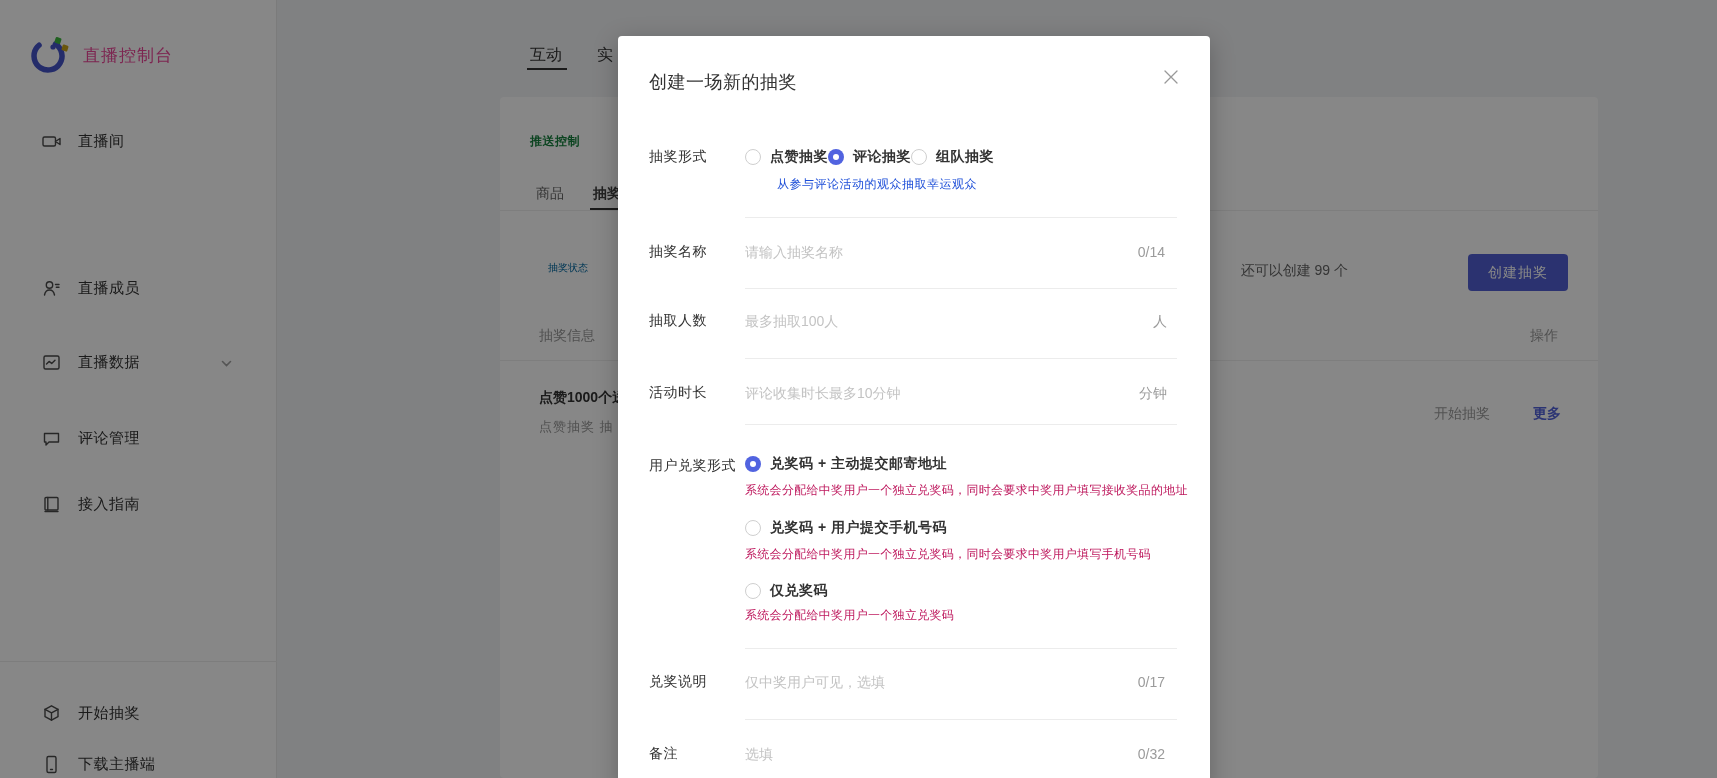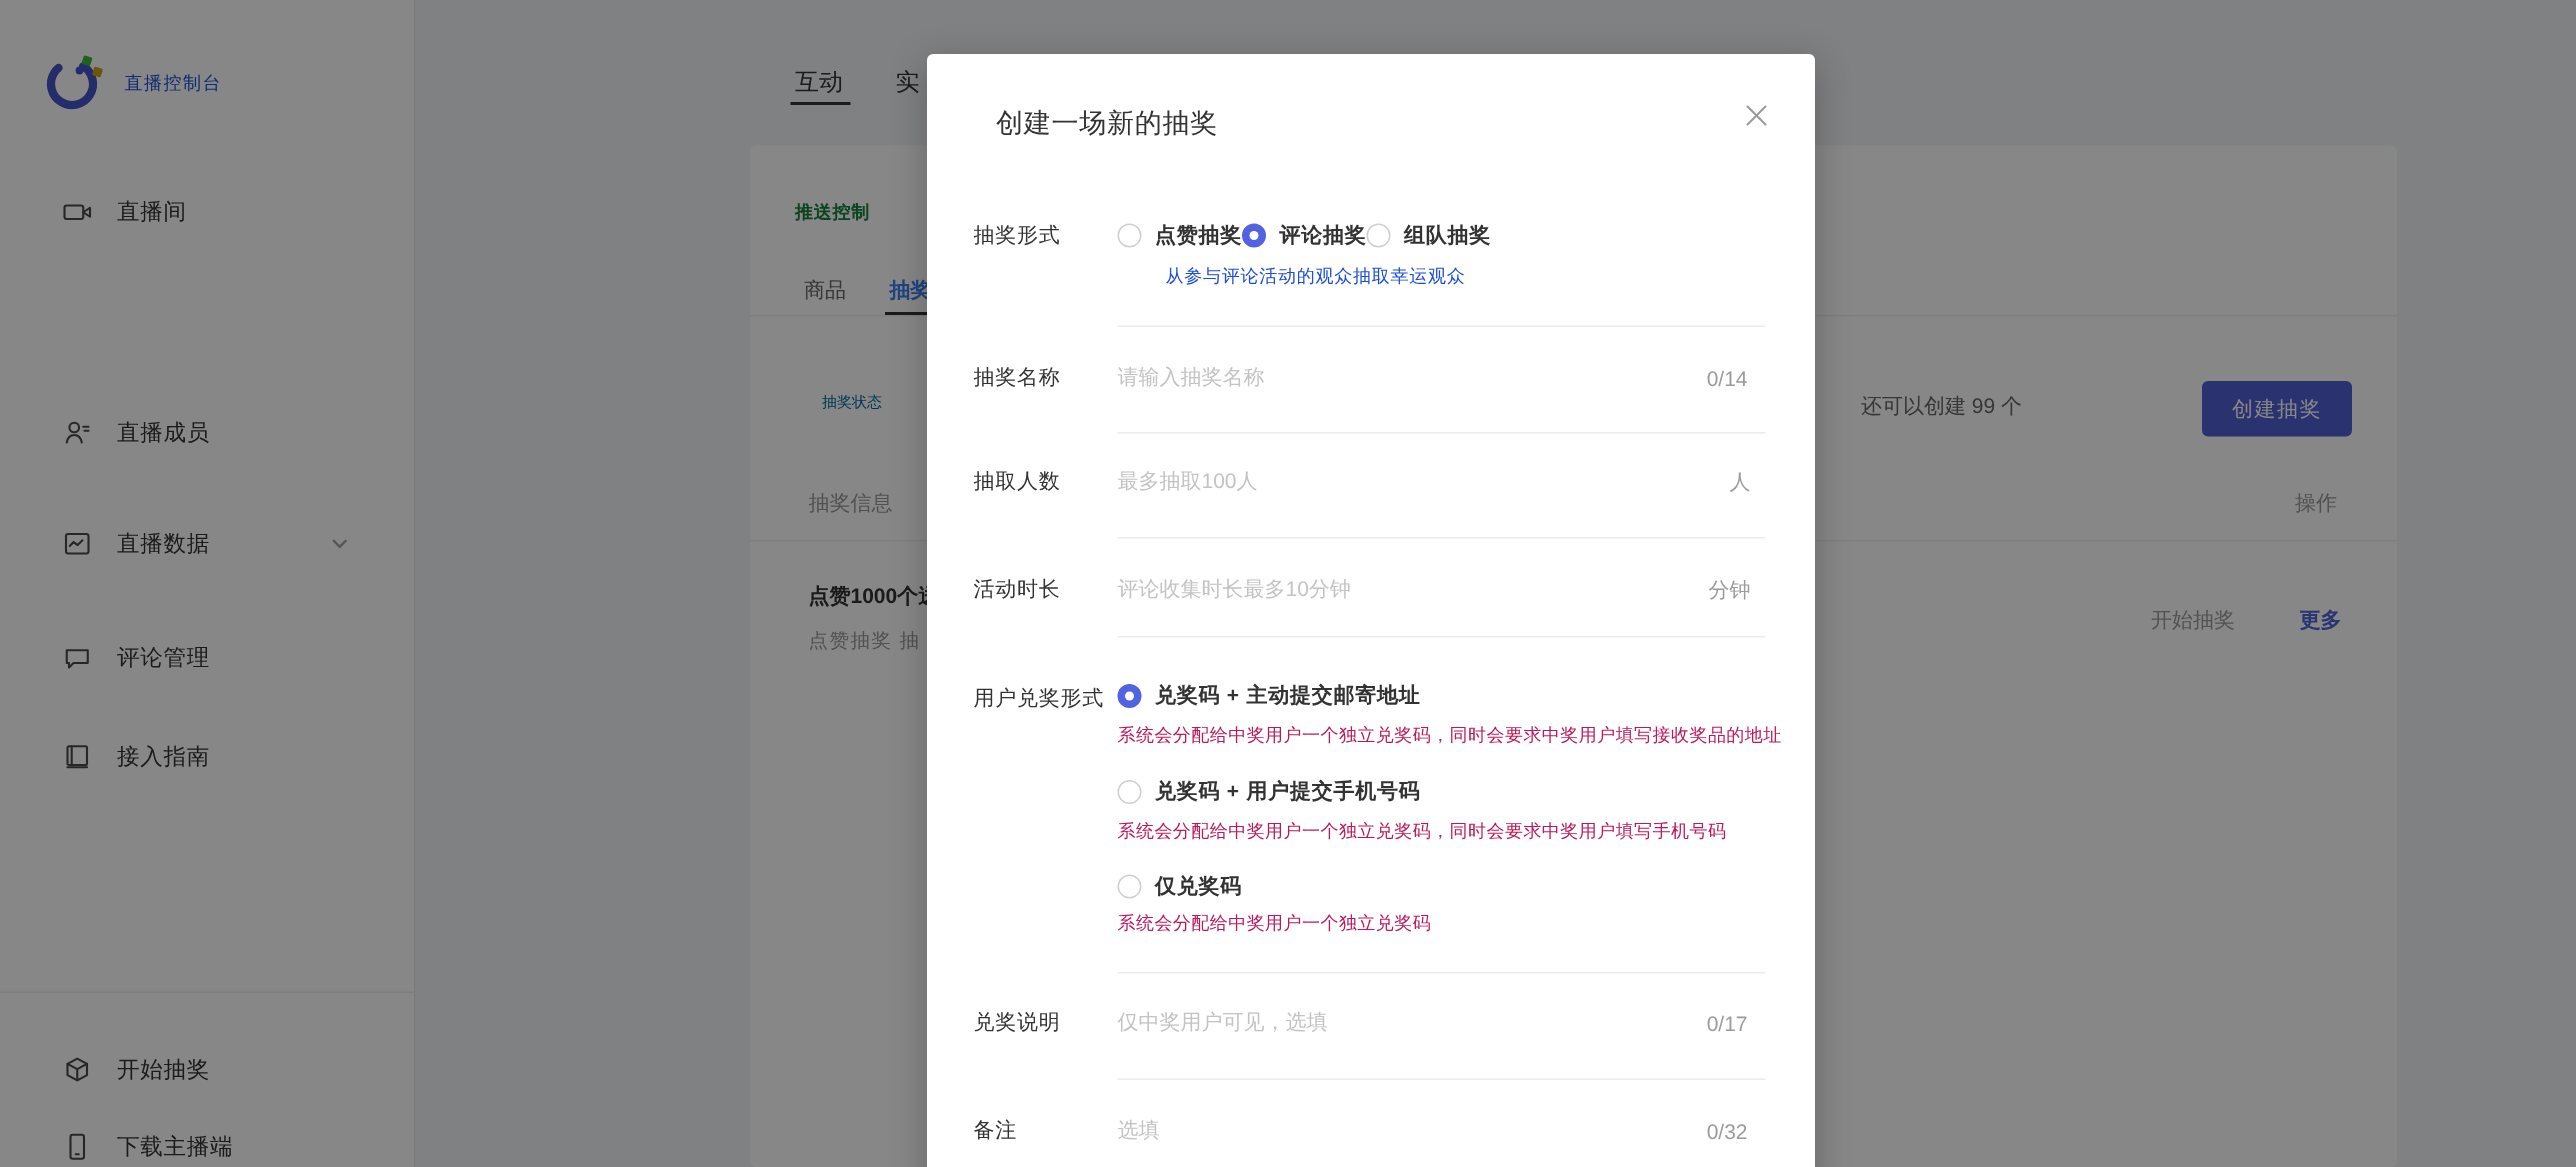--- a/index.html
+++ b/index.html
@@ -4,58 +4,58 @@
 <style>
   * { margin:0; padding:0; box-sizing:border-box; }
   html,body { width:1717px; height:778px; }
   body { font-family:"Liberation Sans","DejaVu Sans",sans-serif; }
   .app { position:relative; width:1717px; height:778px; background:#f2f3f5; overflow:hidden; }
 
   
   .sidebar { position:absolute; left:0; top:0; width:277px; height:778px; background:#fff; border-right:1px solid #e9e9e9; }
   .logo-row { position:absolute; left:27px; top:33px; display:flex; align-items:center; }
   .logo { width:44px; height:44px; }
-  .logo-title { margin-left:12px; font-size:12px; color:#1d4ed8; letter-spacing:1px; }
+  .logo-title { margin-left:12px; font-size:17px; color:#ec4899; letter-spacing:1px; }
   .side-item { position:absolute; left:0; width:277px; height:26px; display:flex; align-items:center; cursor:pointer; }
   .sicon { width:21px; height:21px; margin-left:41px; display:flex; align-items:center; justify-content:center; }
   .sicon svg { width:21px; height:21px; stroke:#4a4a4a; fill:none; stroke-width:1.4; stroke-linejoin:round; stroke-linecap:round; }
   .slabel { margin-left:16px; font-size:15px; color:#333; letter-spacing:0.5px; }
   .schev { position:absolute; right:44px; width:13px; height:13px; }
   .schev svg { width:13px; height:13px; stroke:#a0a0a0; fill:none; stroke-width:1.6; stroke-linecap:round; }
   .side-divider { position:absolute; left:0; top:661px; width:277px; height:1px; background:#ececec; }
 
   
   .top-tab { position:absolute; top:45px; font-size:16px; color:#333; cursor:pointer; }
   .top-tab.t0 { left:530px; }
   .top-tab.t1 { left:597px; }
   .top-tab-underline { position:absolute; left:527px; top:68px; width:40px; height:2px; background:#333; }
 
   
   .card { position:absolute; left:500px; top:97px; width:1098px; height:681px; background:#fff; border-radius:4px; }
   .page-title { position:absolute; left:30px; top:36px; font-size:12px; font-weight:bold; color:#15803d; letter-spacing:0.5px; }
   .card-tab { position:absolute; top:88px; font-size:14px; color:#666; cursor:pointer; }
   .card-tab.c0 { left:36px; }
-  .card-tab.c1 { left:93px; color:#3b82f6; font-weight:bold; }
+  .card-tab.c1 { left:93px; color:#404040; font-weight:bold; }
   .card-tabs-border { position:absolute; left:0; top:113px; width:1098px; height:1px; background:#efefef; }
   .card-tab-underline { position:absolute; left:90px; top:111px; width:37px; height:2px; background:#333; }
   .filter-label { position:absolute; left:37px; top:164px; font-size:10px; color:#0369a1;margin-left:11px; }
   .remaining { position:absolute; right:250px; top:165px; font-size:14px; color:#666; }
   .create-btn { position:absolute; right:30px; top:157px; width:100px; height:37px; background:#515fd4; color:#fff; font-size:14px; border:none; border-radius:4px; cursor:pointer; letter-spacing:1px; }
   .col-head-left { position:absolute; left:39px; top:230px; font-size:14px; color:#999; }
   .col-head-right { position:absolute; right:40px; top:230px; font-size:14px; color:#999; }
   .table-divider { position:absolute; left:0; top:263px; width:1098px; height:1px; background:#efefef; }
   .row-title { position:absolute; left:39px; top:292px; font-size:14px; font-weight:bold; color:#333; }
   .row-sub { position:absolute; left:39px; top:321px; font-size:13px; color:#999; letter-spacing:1px; }
   .row-action-start { position:absolute; right:108px; top:308px; font-size:14px; color:#9b9b9b; cursor:pointer; }
   .row-action-more { position:absolute; right:37px; top:308px; font-size:14px; color:#5262da; font-weight:bold; cursor:pointer; }
 
   
   .overlay { position:absolute; left:0; top:0; width:1717px; height:778px; background:rgba(0,0,0,0.47); z-index:10; }
   .modal { position:absolute; left:618px; top:36px; width:592px; height:760px; background:#fff; border-radius:4px; box-shadow:0 6px 24px rgba(0,0,0,0.25); z-index:20; }
-  .modal-title { position:absolute; left:46px; top:34px; font-size:18px; color:#333; letter-spacing:0.5px; }
+  .modal-title { position:absolute; left:31px; top:34px; font-size:18px; color:#333; letter-spacing:0.5px; }
   .modal-close { position:absolute; right:28px; top:30px; width:22px; height:22px; cursor:pointer; }
   .modal-close svg { width:22px; height:22px; stroke:#999; stroke-width:1.3; stroke-linecap:round; }
 
   .m-row { position:absolute; left:31px; right:33px; display:flex; }
   .m-label { width:96px; font-size:14px; color:#333; flex:none; letter-spacing:0.5px; }
   .m-content { flex:1; position:relative; }
   .m-line { position:absolute; left:127px; width:432px; height:1px; background:#ececec; }
 
   .radio-group { display:flex; }
   .radio-opt { display:flex; align-items:center; cursor:pointer; }

